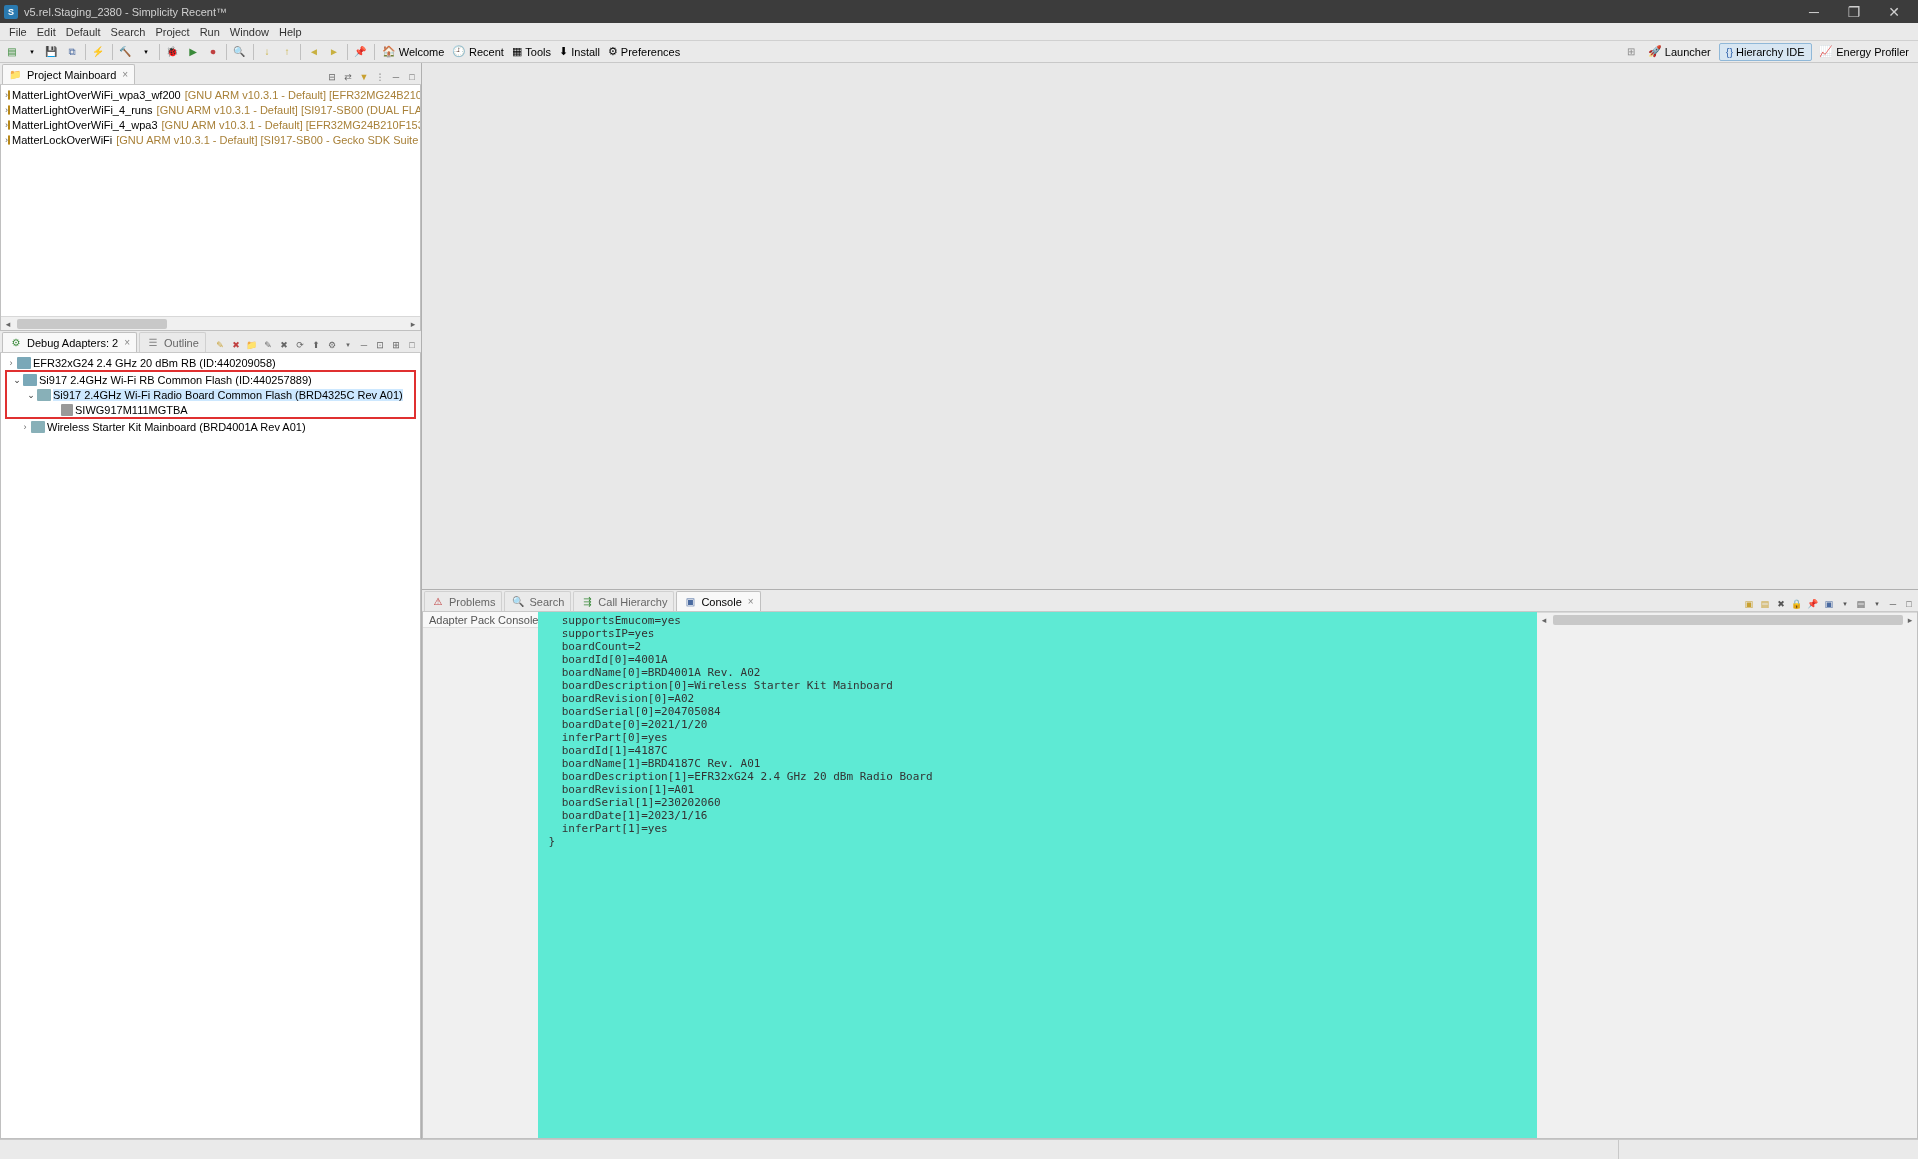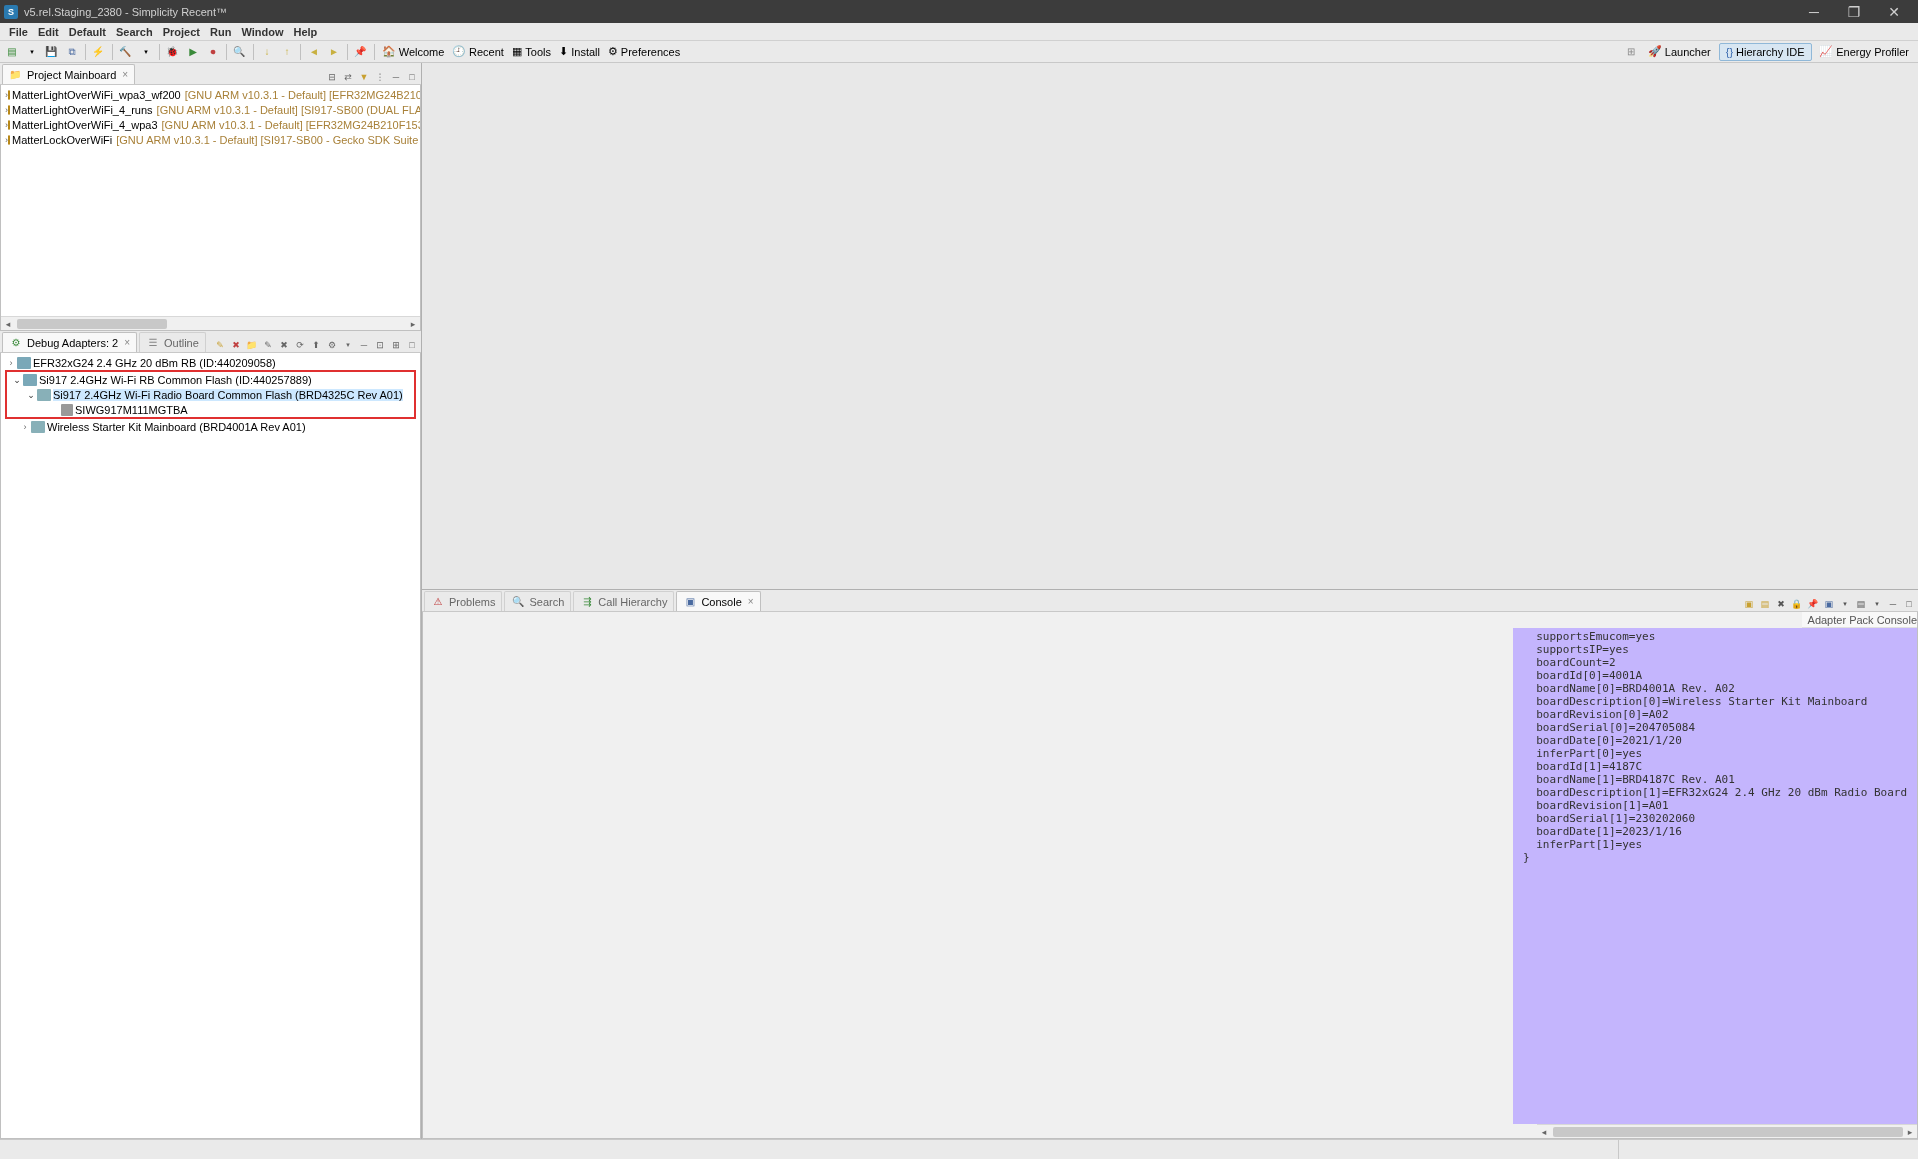--- a/index.html
+++ b/index.html
@@ -2,21 +2,21 @@
 <html><head>
 <meta charset="utf-8">
 <style>
 * { margin:0; padding:0; box-sizing:border-box; font-family:"Segoe UI",Tahoma,sans-serif; font-size:11px; }
 html,body { width:1918px; height:1159px; overflow:hidden; background:#f0f0f0; }
 .titlebar { height:23px; background:#3c3c3c; color:#d0d0d0; display:flex; align-items:center; padding:0 4px; }
 .titlebar .ico { width:14px; height:14px; background:#2a7ab0; color:#fff; display:inline-flex; align-items:center; justify-content:center; font-size:9px; font-weight:bold; margin-right:6px; border-radius:2px;}
 .titlebar .title { flex:1; }
 .titlebar .winbtn { width:40px; height:23px; display:inline-flex; align-items:center; justify-content:center; color:#d0d0d0; font-size:14px;}
 .menubar { height:18px; background:#eaeaea; border-bottom:1px solid #d0d0d0; display:flex; align-items:center; padding:0 4px; color:#333;}
-.menubar span { padding:0 5px;font-weight:bold; }
+.menubar span { padding:0 5px; }
 .toolbar { height:22px; background:#eaeaea; border-bottom:1px solid #c8c8c8; display:flex; align-items:center; padding:0 2px; }
 .toolbar .tb { width:16px; height:16px; margin:0 2px; display:inline-flex; align-items:center; justify-content:center; font-size:10px; border:1px solid transparent; border-radius:2px;}
 .toolbar .sep { width:1px; height:16px; background:#c0c0c0; margin:0 3px;}
 .toolbar .lbl { display:inline-flex; align-items:center; padding:0 4px; height:18px;}
 .toolbar .spacer{flex:1;}
 .persp { display:inline-flex; align-items:center; height:18px; padding:0 6px; border-radius:2px; margin:0 1px;}
 .persp.active{background:#d8e6f2;border:1px solid #90b8d8;}
 .body { display:flex; height:calc(100% - 23px - 18px - 22px - 20px); }
 .left-col { width:422px; display:flex; flex-direction:column; border-right:1px solid #b0b0b0;}
 .right-col { flex:1; display:flex; flex-direction:column;}
@@ -40,22 +40,22 @@
 .dtree{padding:2px 0;}
 .drow{display:flex;align-items:center;height:15px;white-space:nowrap;}
 .drow .arrow{width:12px;display:inline-flex;justify-content:center;color:#666;font-size:9px;}
 .drow .dico{width:14px;height:12px;margin-right:2px;display:inline-block;background:#7aa8b8;border-radius:1px;}
 .drow .dico.chip{background:#999;width:12px;}
 .drow.sel .txt{background:#cde8ff;}
 .redbox{border:2px solid #e03030;padding:0;margin:0 4px;}
 .editor-area{flex:1;background:#e8e8e8;border-bottom:1px solid #b0b0b0;}
 .bottom-tabs{height:22px;background:#eaeaea;border-bottom:1px solid #c8c8c8;display:flex;align-items:flex-end;padding-left:2px;}
 .console-hdr{height:16px;background:#f8f8f8;border-bottom:1px solid #e0e0e0;padding-left:6px;color:#555;display:flex;align-items:center;}
-.console-body{flex:1;background:#c4b5fd;padding:2px 10px;font-family:Consolas,monospace;font-size:11px;color:#333;white-space:pre;overflow:auto;position:relative;}
-.console-wrap{display:flex;flex-direction:column;flex:1;border:1px solid #c0c0c0;border-top:none;min-height:0;align-items:flex-end;}
+.console-body{flex:1;background:#5eead4;padding:2px 10px;font-family:Consolas,monospace;font-size:11px;color:#333;white-space:pre;overflow:auto;position:relative;}
+.console-wrap{display:flex;flex-direction:row;flex:1;border:1px solid #c0c0c0;border-top:none;min-height:0;}
 .statusbar{height:20px;background:#eaeaea;border-top:1px solid #c8c8c8;display:flex;}
 .statusbar .cell{border-left:1px solid #c8c8c8;width:300px;}
 .pico.proj{background:linear-gradient(#f8d878,#d8a838);border:1px solid #b88818;border-radius:1px;width:12px;height:10px;}
 .vico{width:14px;height:14px;display:inline-flex;align-items:center;justify-content:center;font-size:10px;}
 .right-tools{display:flex;gap:2px;padding-right:2px;align-items:center;}
 .right-tools span{width:14px;height:14px;display:inline-flex;align-items:center;justify-content:center;font-size:9px;color:#555;}
 </style>
 </head>
 <body>
 

